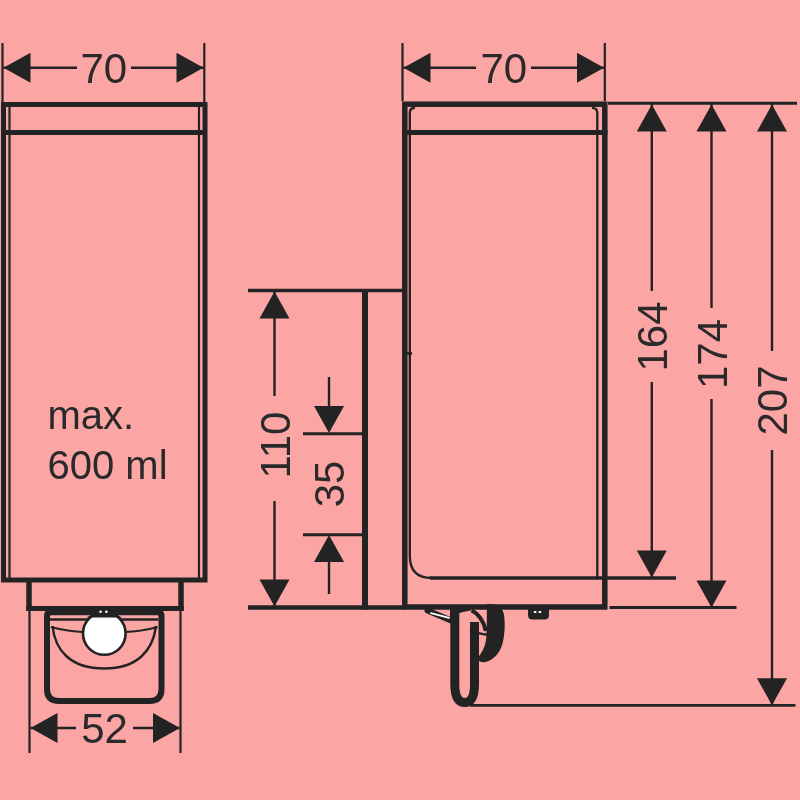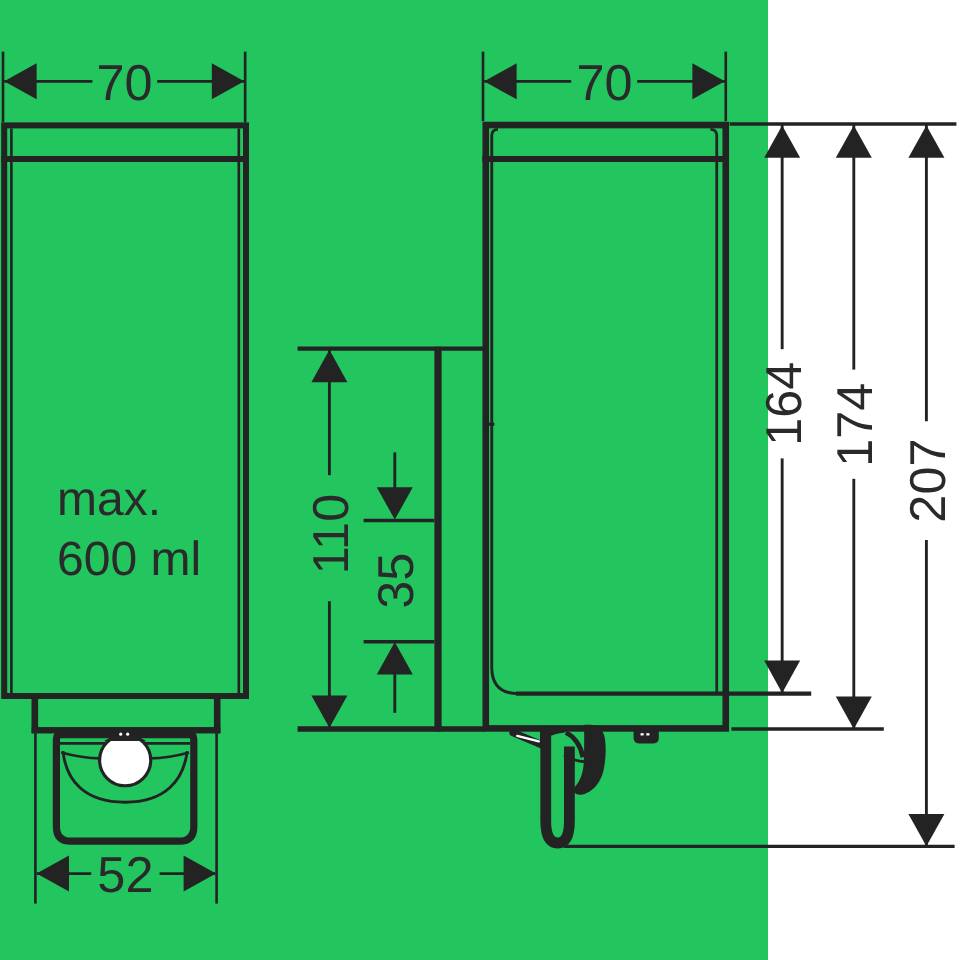--- a/index.html
+++ b/index.html
@@ -1,16 +1,16 @@
 <!DOCTYPE html>
 <html><head>
 <meta charset="utf-8">
 <style>
   html,body{margin:0;padding:0;background:#fff;}
-  #stage{width:640px;height:800px;position:relative;background:#22c55e;}
+  #stage{width:800px;height:800px;position:relative;background:#fca5a5;}
   svg{display:block;}
   text{font-family:"Liberation Sans", sans-serif; fill:#2a2a2a;}
 </style>
 </head>
 <body>
 <div id="stage">
 <svg width="800" height="800" viewBox="0 0 800 800">
 <g stroke="#232323" fill="none">
 
   <rect x="3.5" y="104.5" width="201.5" height="475.5" stroke-width="5"></rect>

